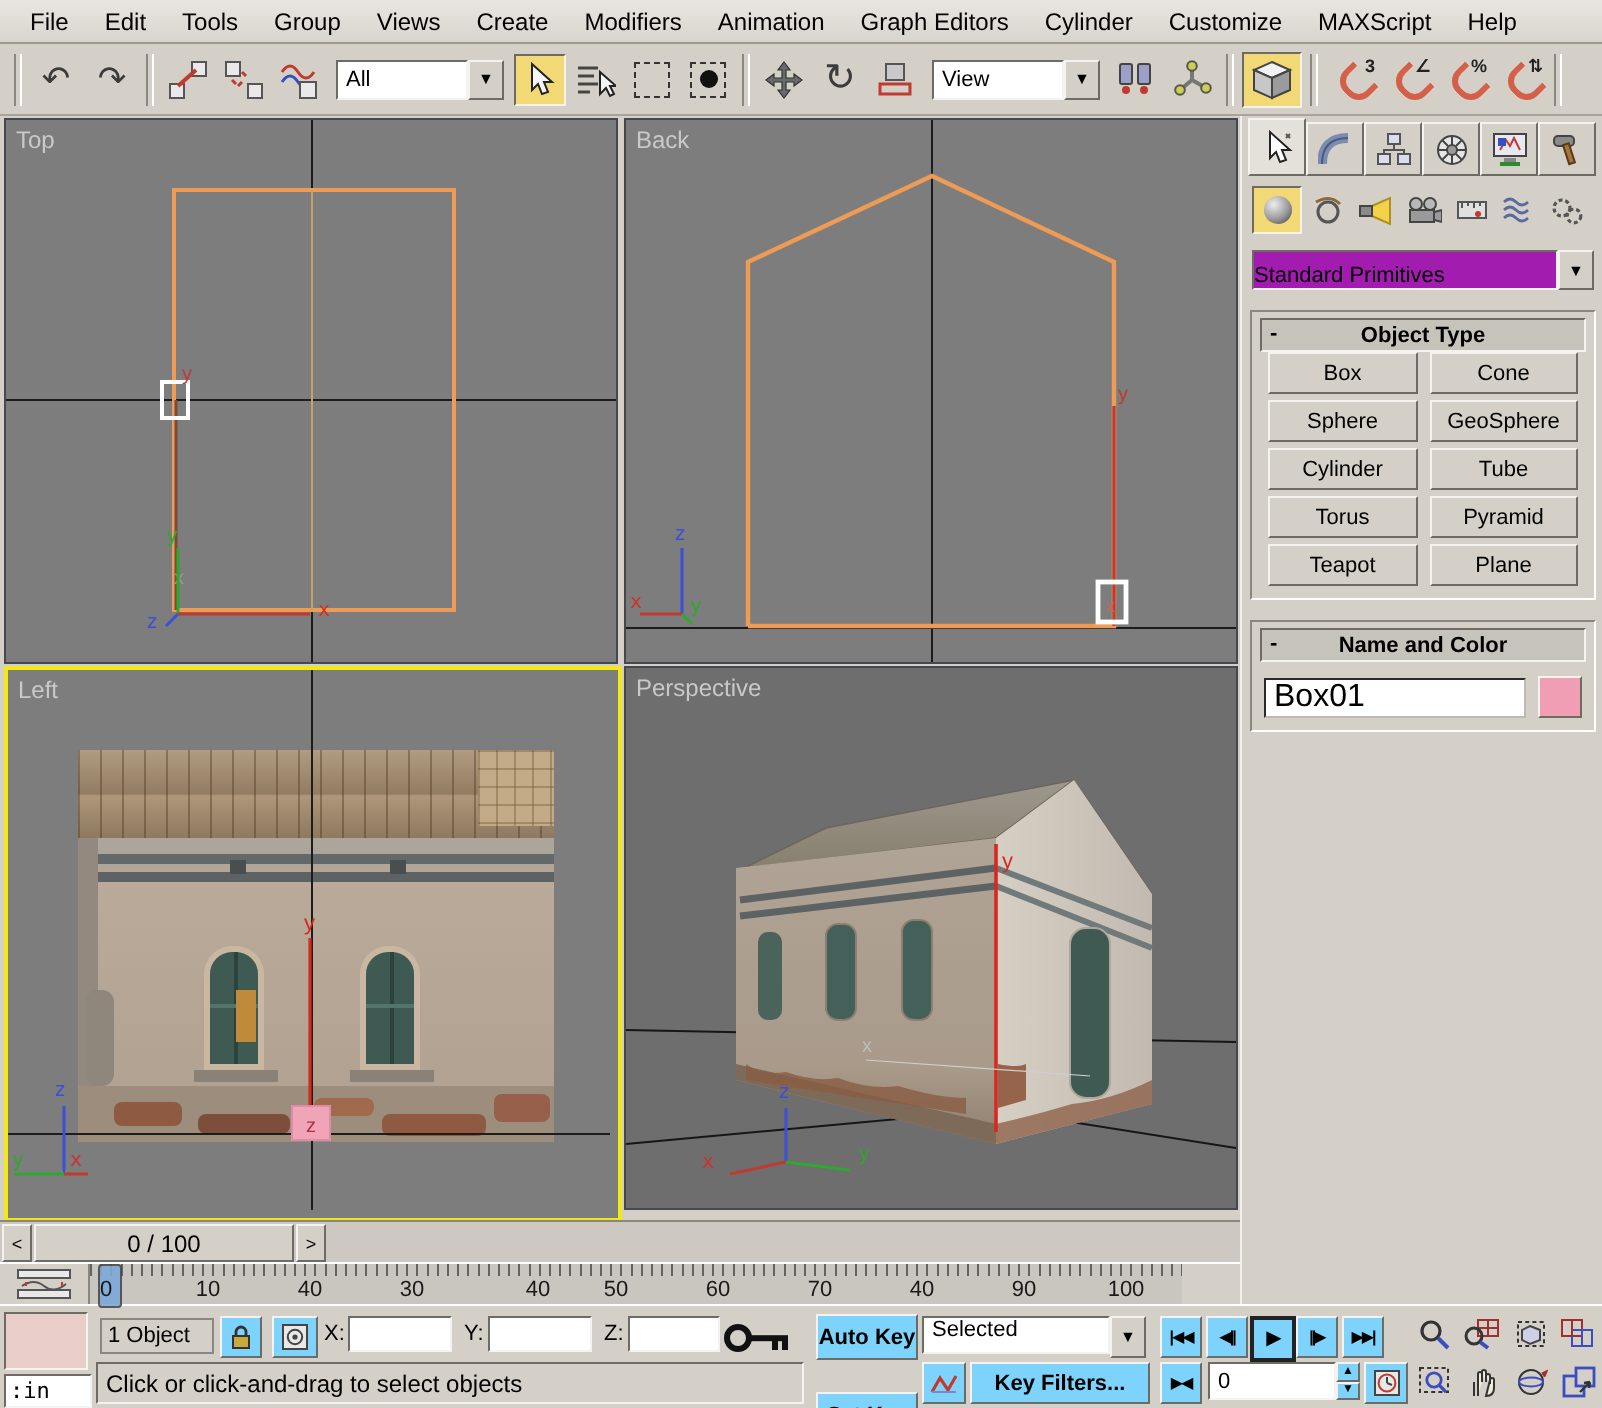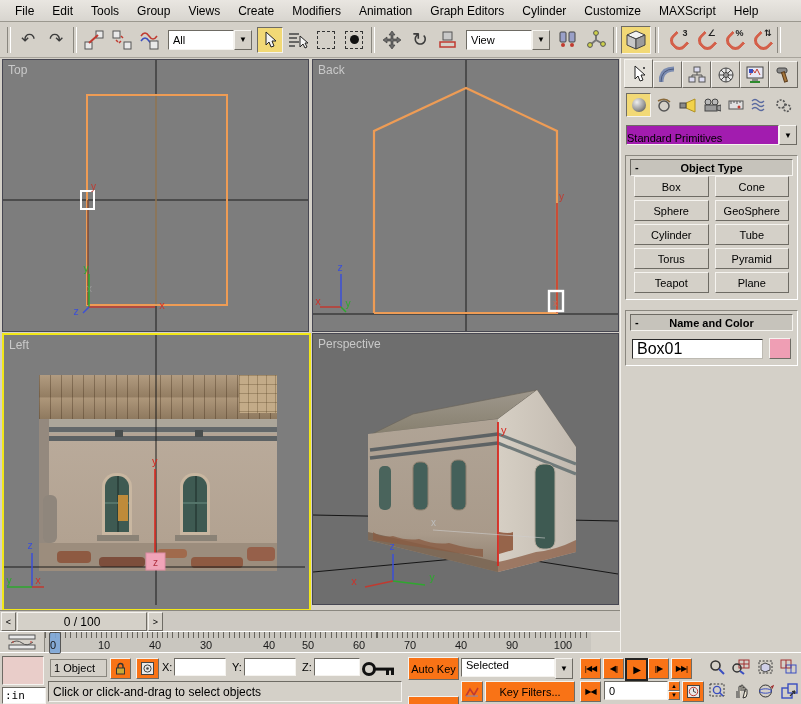--- a/index.html
+++ b/index.html
@@ -82,22 +82,22 @@
          border-left:1px solid #8a877f;
          background-image:repeating-linear-gradient(90deg,#66635c 0 1px,transparent 1px 5.1px);
          background-size:100% 6px;background-repeat:no-repeat;}
   .rlab{position:absolute;top:7px;transform:translateX(-50%);font-size:11px;color:#1a1a1a;z-index:3;}
   #fmarker{position:absolute;left:4px;top:0;width:10px;height:20px;background:#7da7d9;
            border:1px solid #4a4a4a;border-radius:2px;z-index:2;opacity:.9;}
   
   #statusbar{position:absolute;left:0;top:652px;width:801px;height:52px;background:#d4d0c8;border-top:1px solid #fff;}
   .slabel{font-size:11px;}
   .field{background:#fff;border:1px solid;border-color:#6e6b64 #f5f3ef #f5f3ef #6e6b64;height:16px;}
-  .sbtn{background:#f97316;border:1px solid;border-color:#f5f3ef #6e6b64 #6e6b64 #f5f3ef;
-        display:flex;align-items:center;justify-content:center;font-size:11px;}
+  .sbtn{background:#7dd3fc;border:1px solid;border-color:#f5f3ef #6e6b64 #6e6b64 #f5f3ef;
+        display:flex;align-items:center;justify-content:center;font-size:11px;font-weight:bold;}
   .pb{width:19px;height:19px;font-size:8px;letter-spacing:-1px;display:flex;align-items:center;justify-content:center;}
   .navico{width:22px;height:21px;display:flex;align-items:center;justify-content:center;}
 </style>
 </head>
 <body>
 
 <div id="root">
 
   <div id="menubar">
     <span class="mi">File</span>

